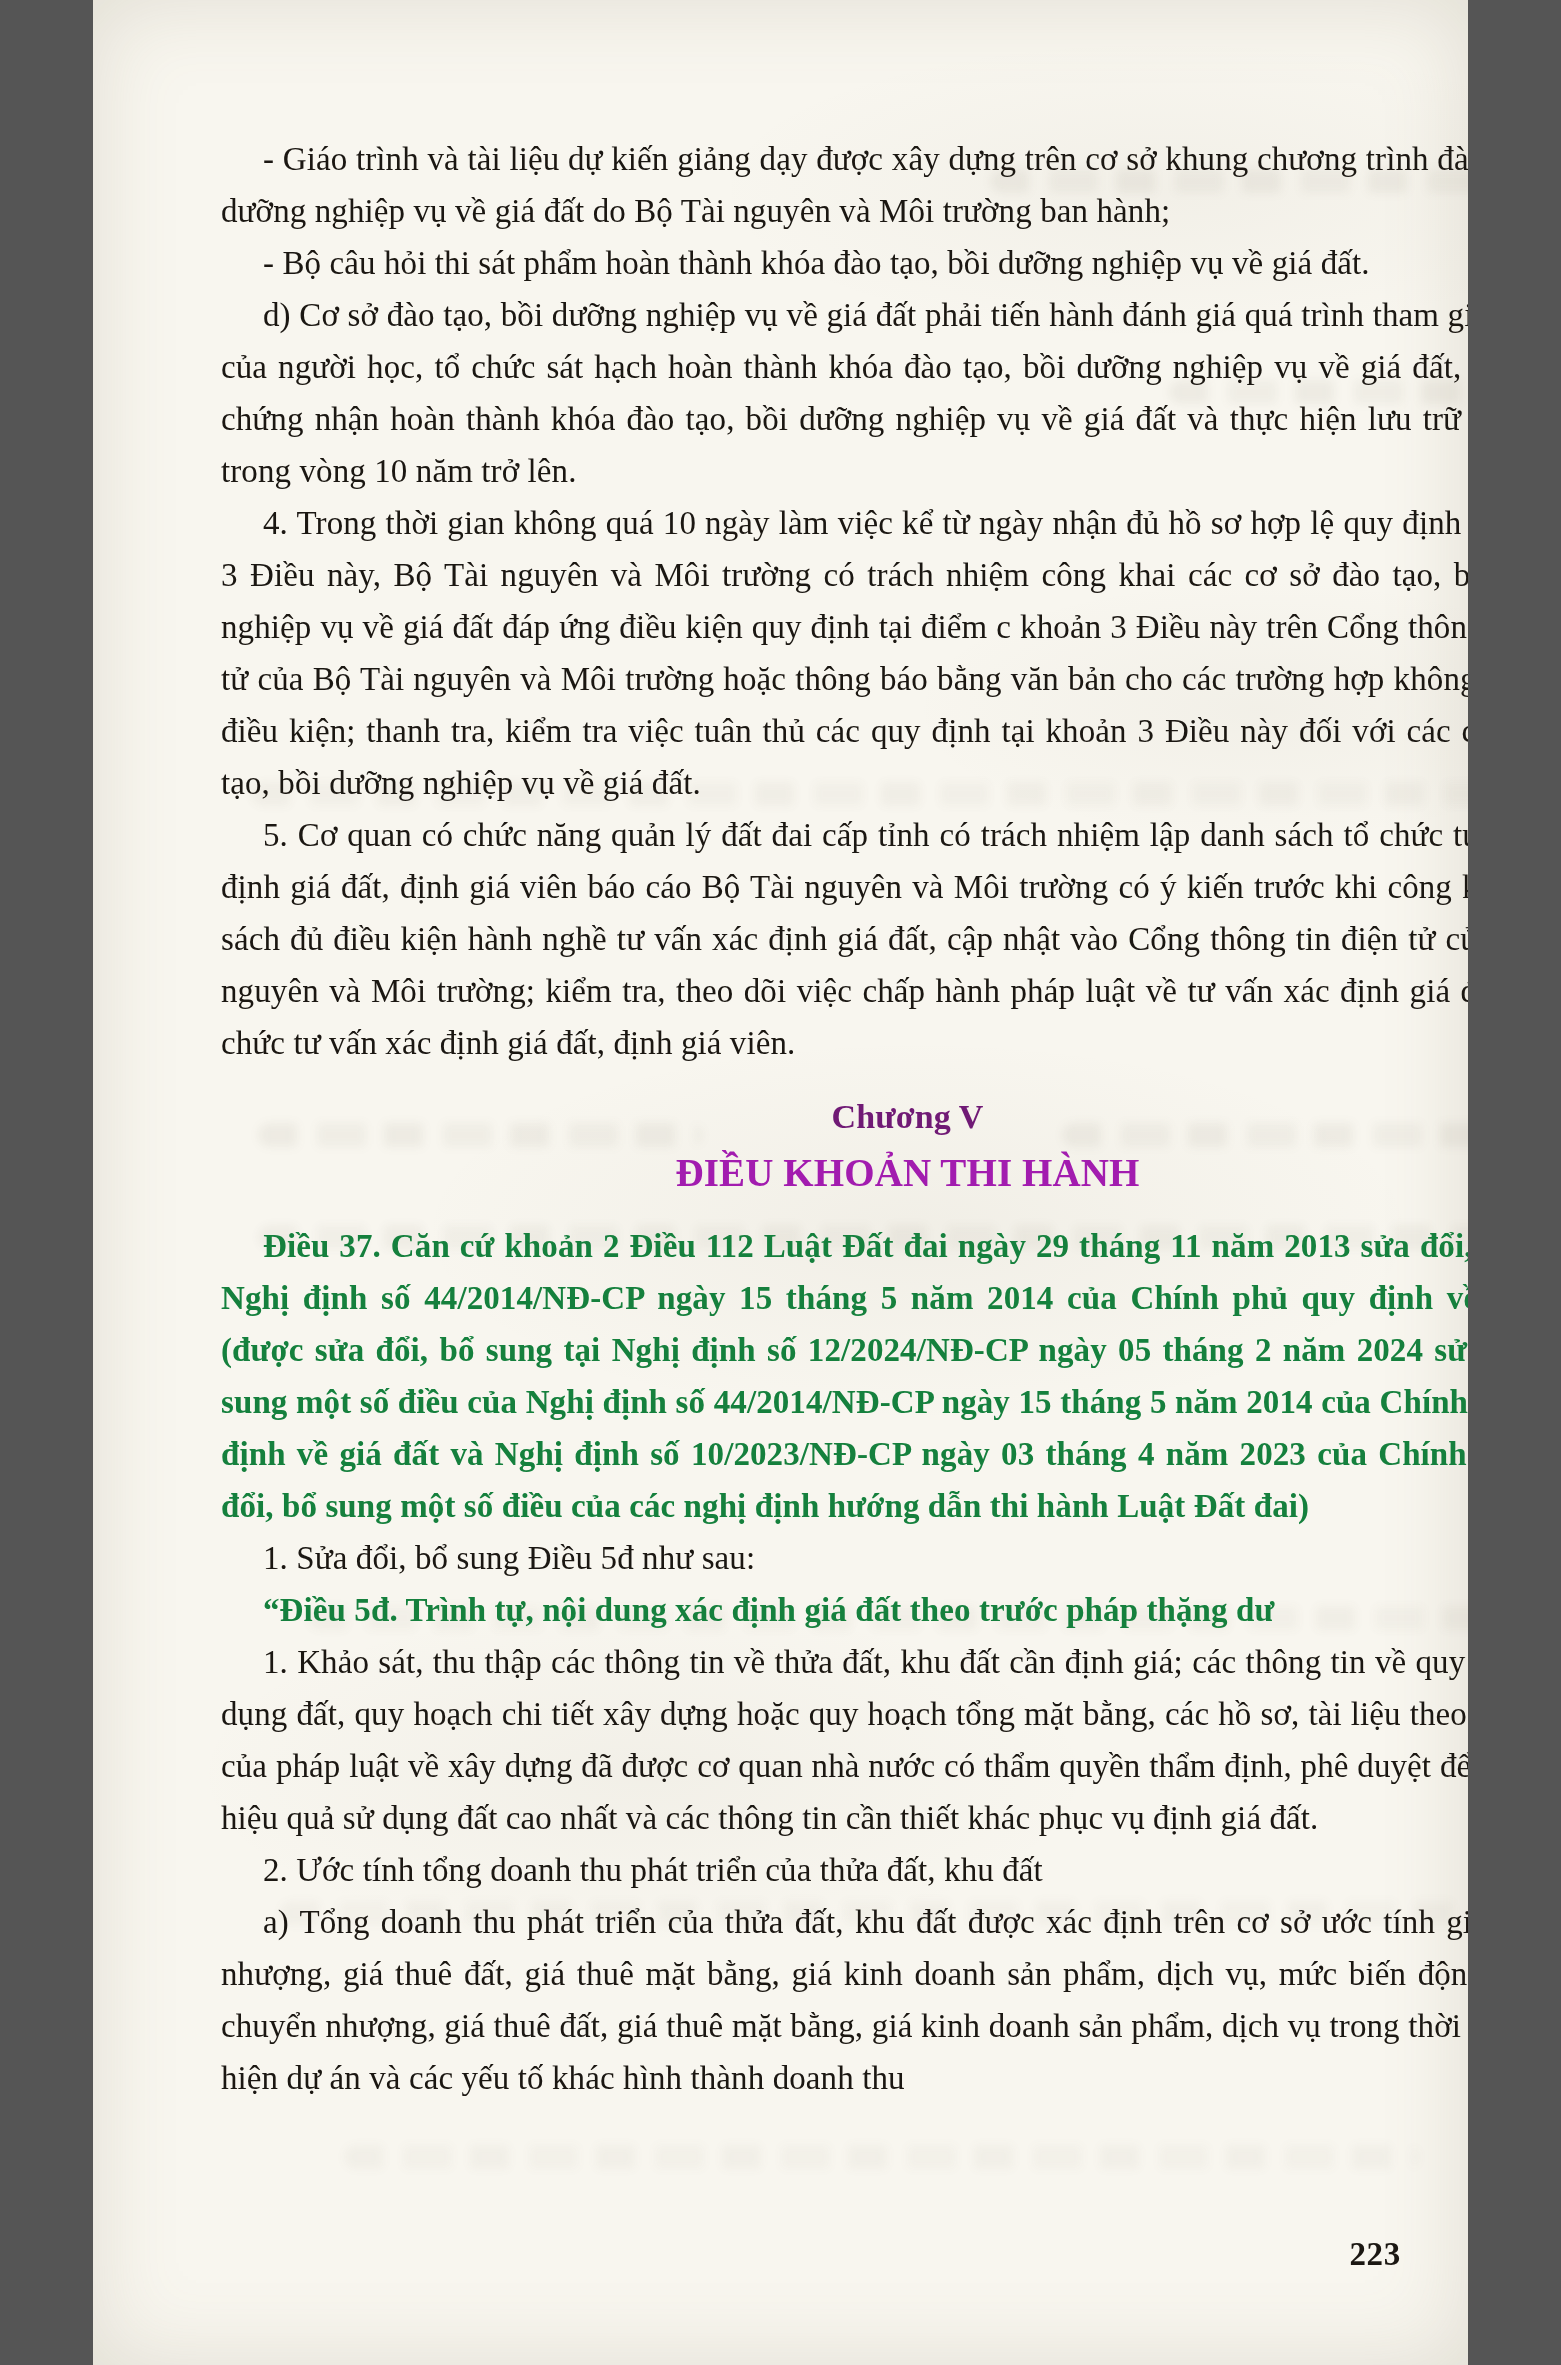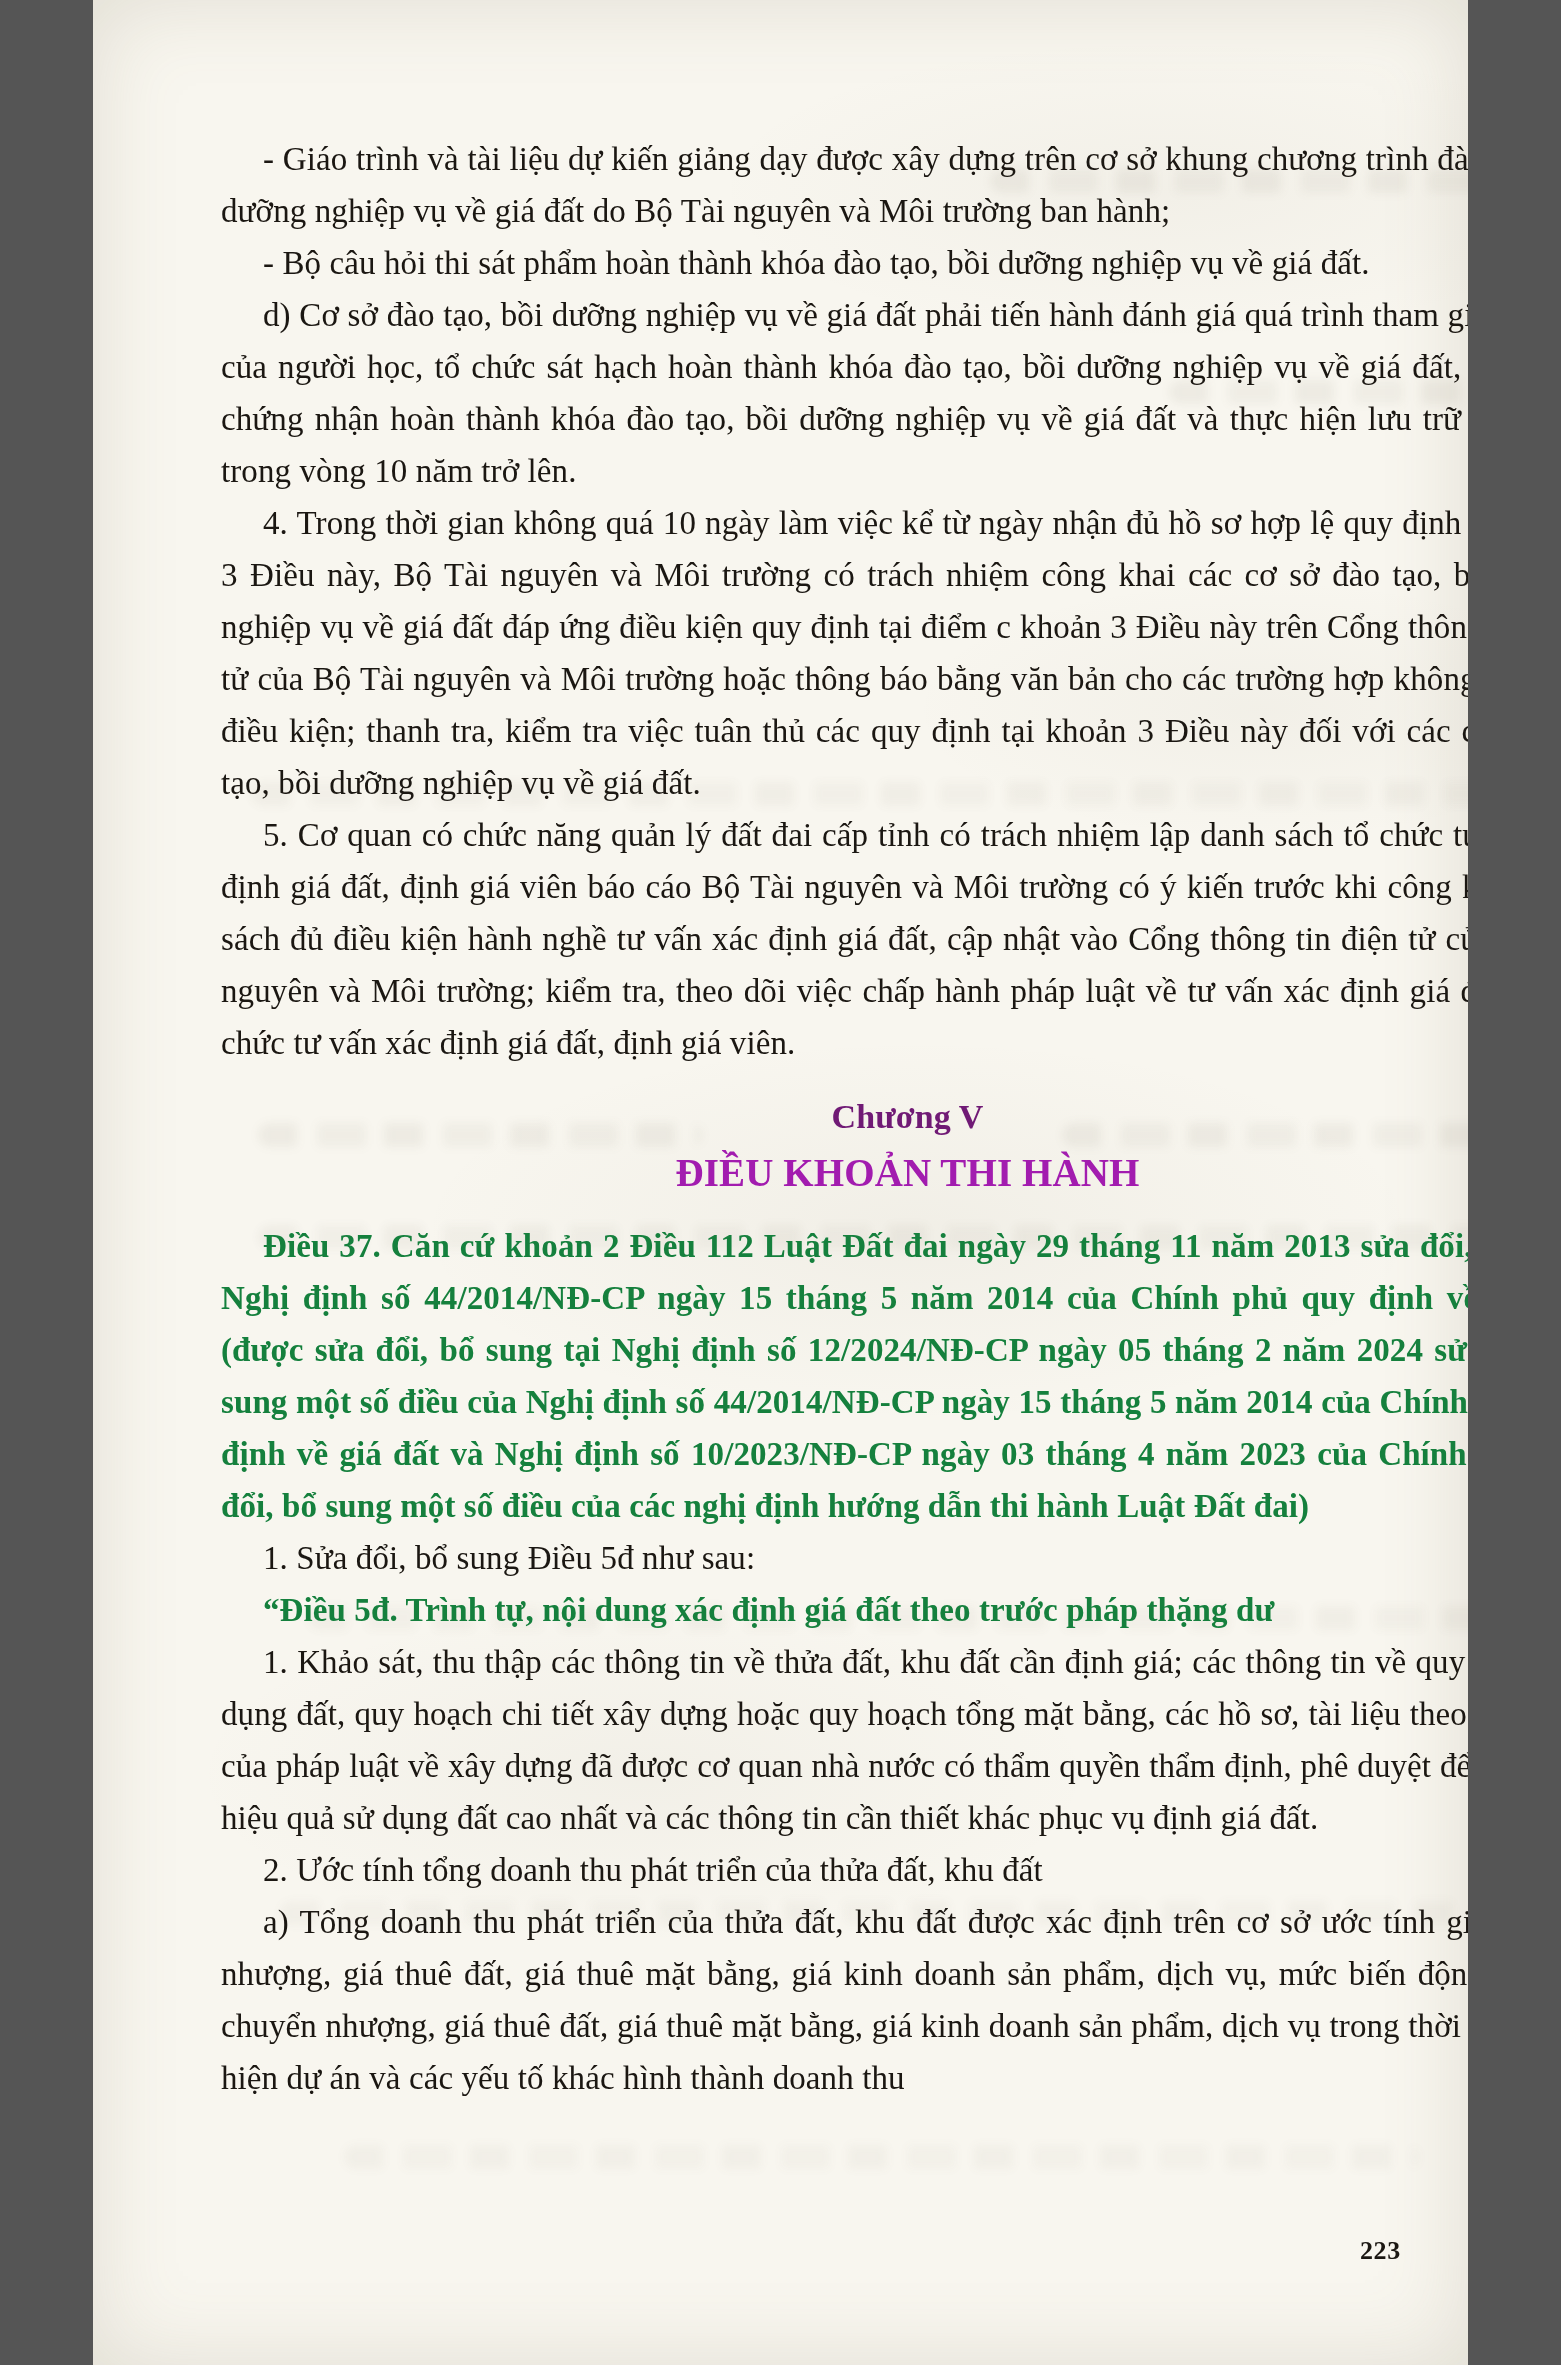--- a/index.html
+++ b/index.html
@@ -55,21 +55,21 @@
     font-size:39px;
     line-height:59px;
     margin-bottom:18.7px !important;
     color:#a21caf;
     letter-spacing:0.4px;
   }
   .page-number{
     position:absolute;
     top:2236px;
     right:67px;
-    font-size:26px;
+    font-size:33px;
     font-weight:bold;
     letter-spacing:0.7px;
     color:#1b1712;
     text-align:right;
   }
   
   .ghost{
     position:absolute;
     height:24.4px;
     border-radius:12.2px;

